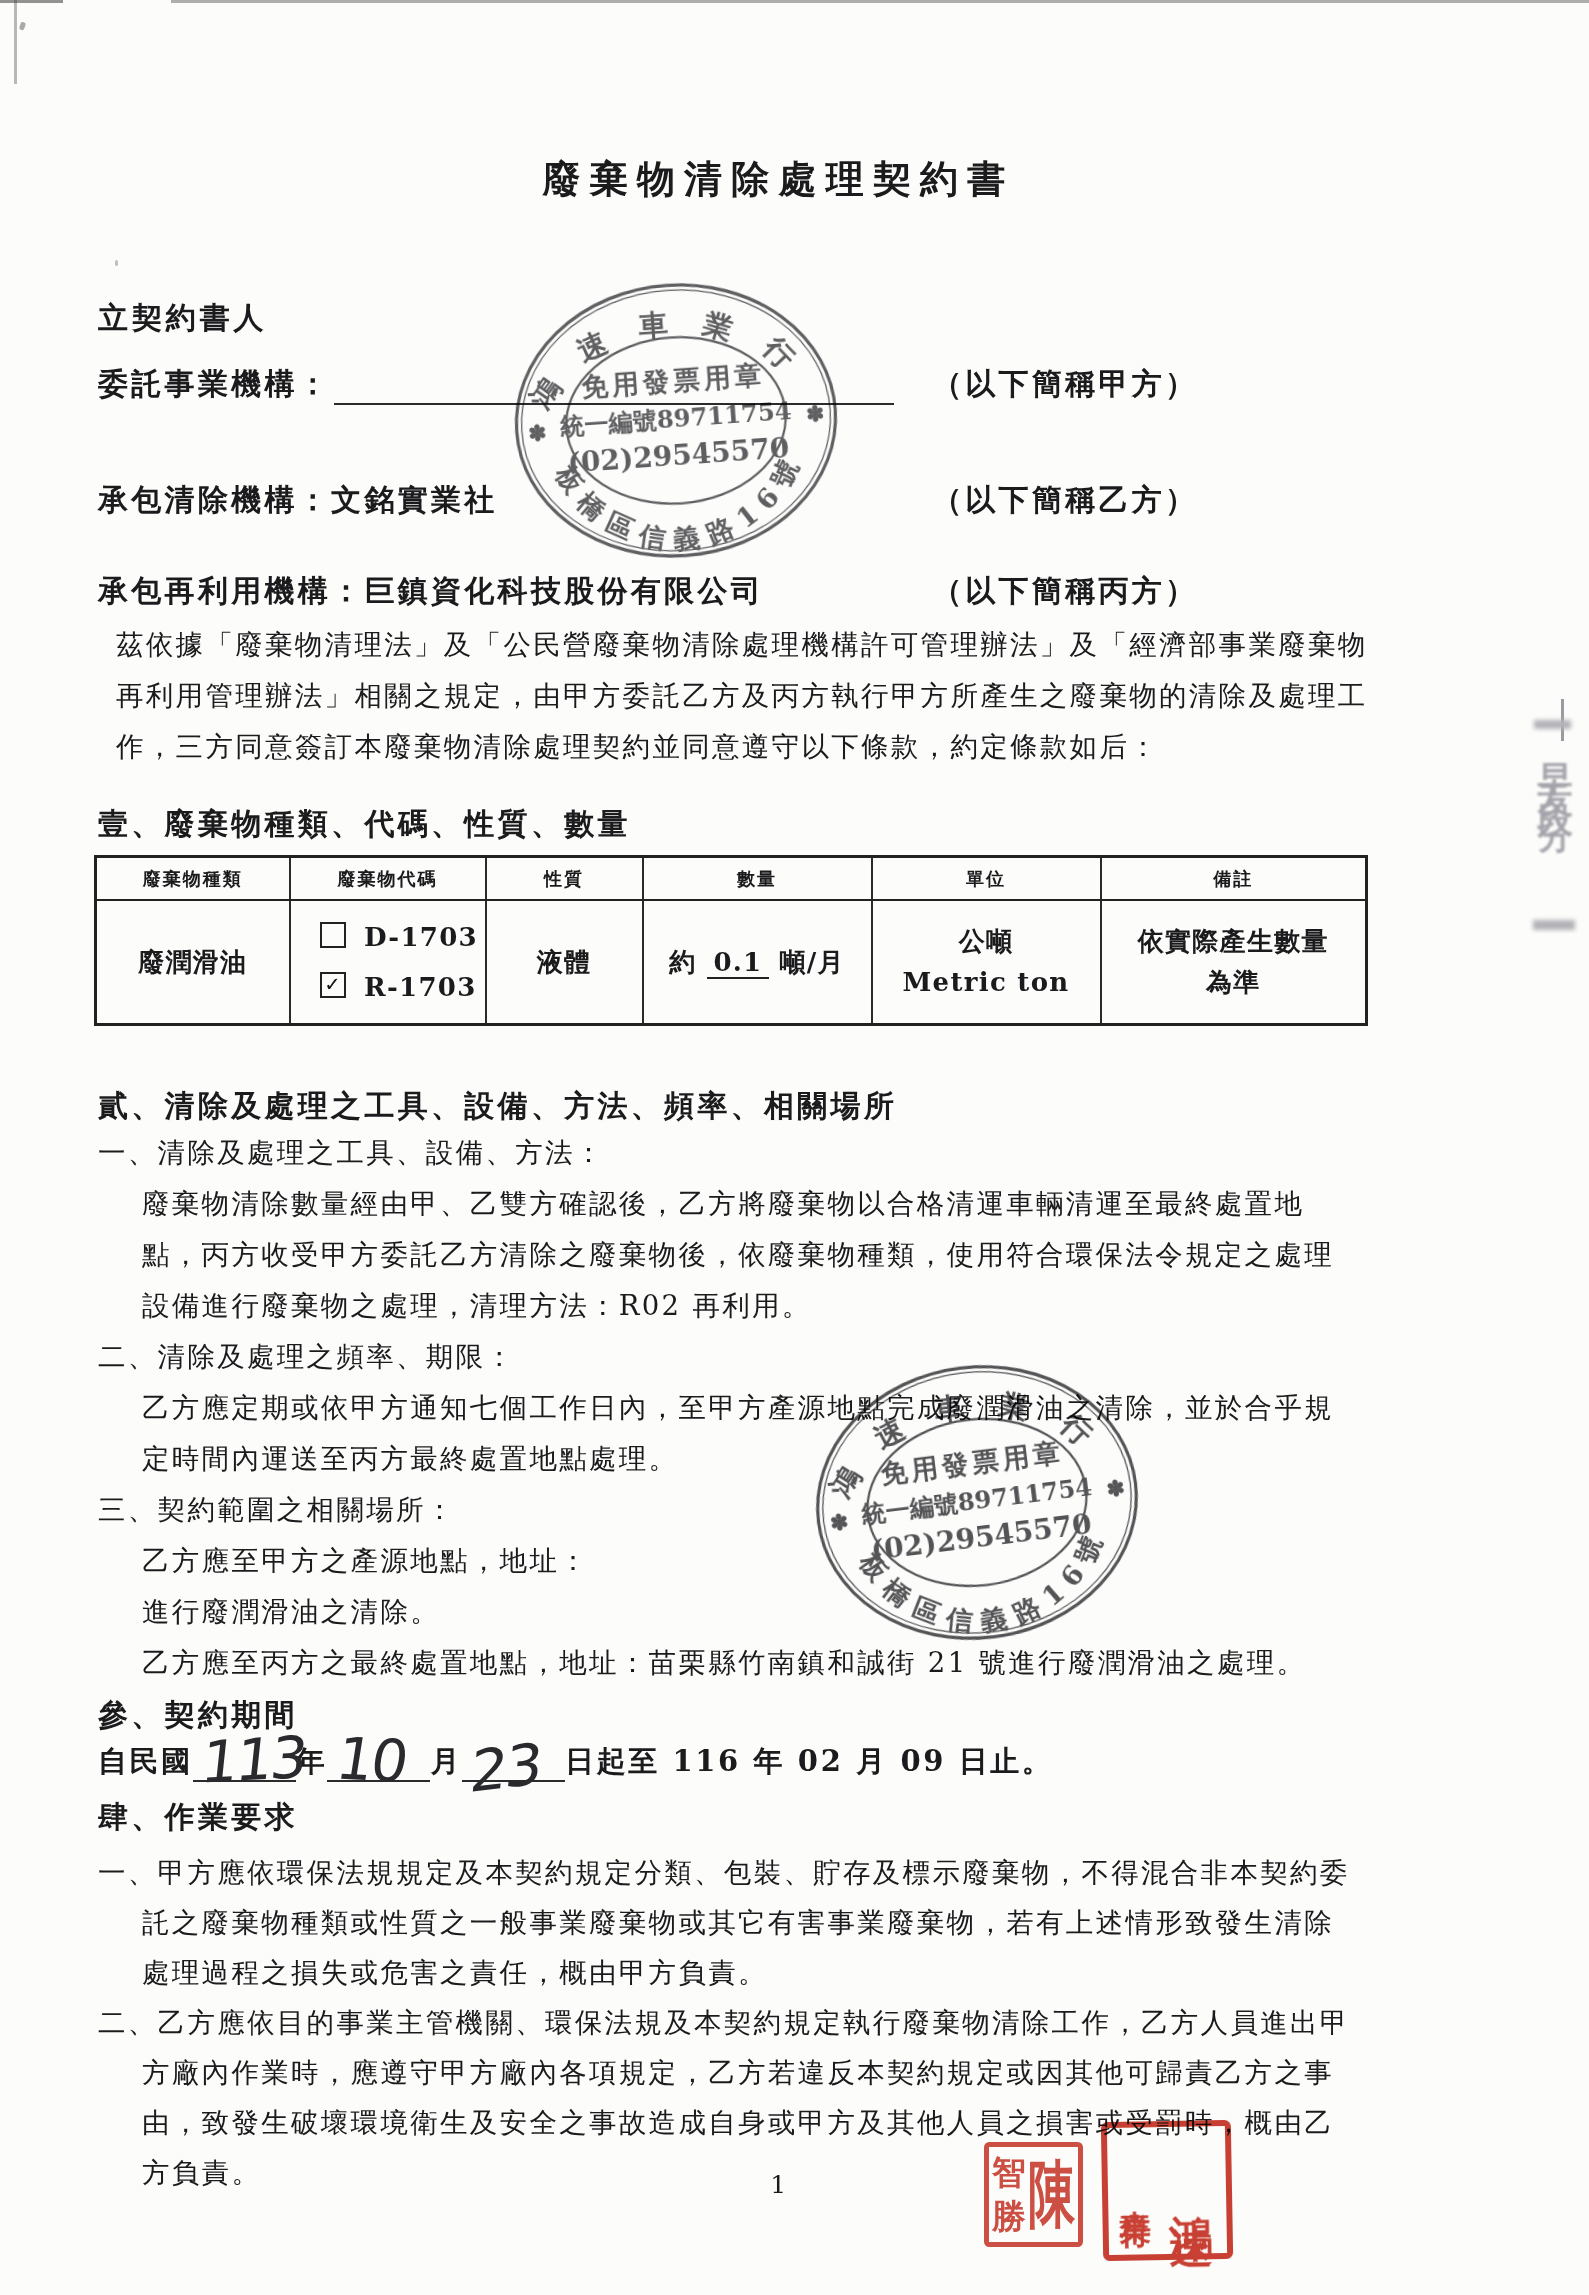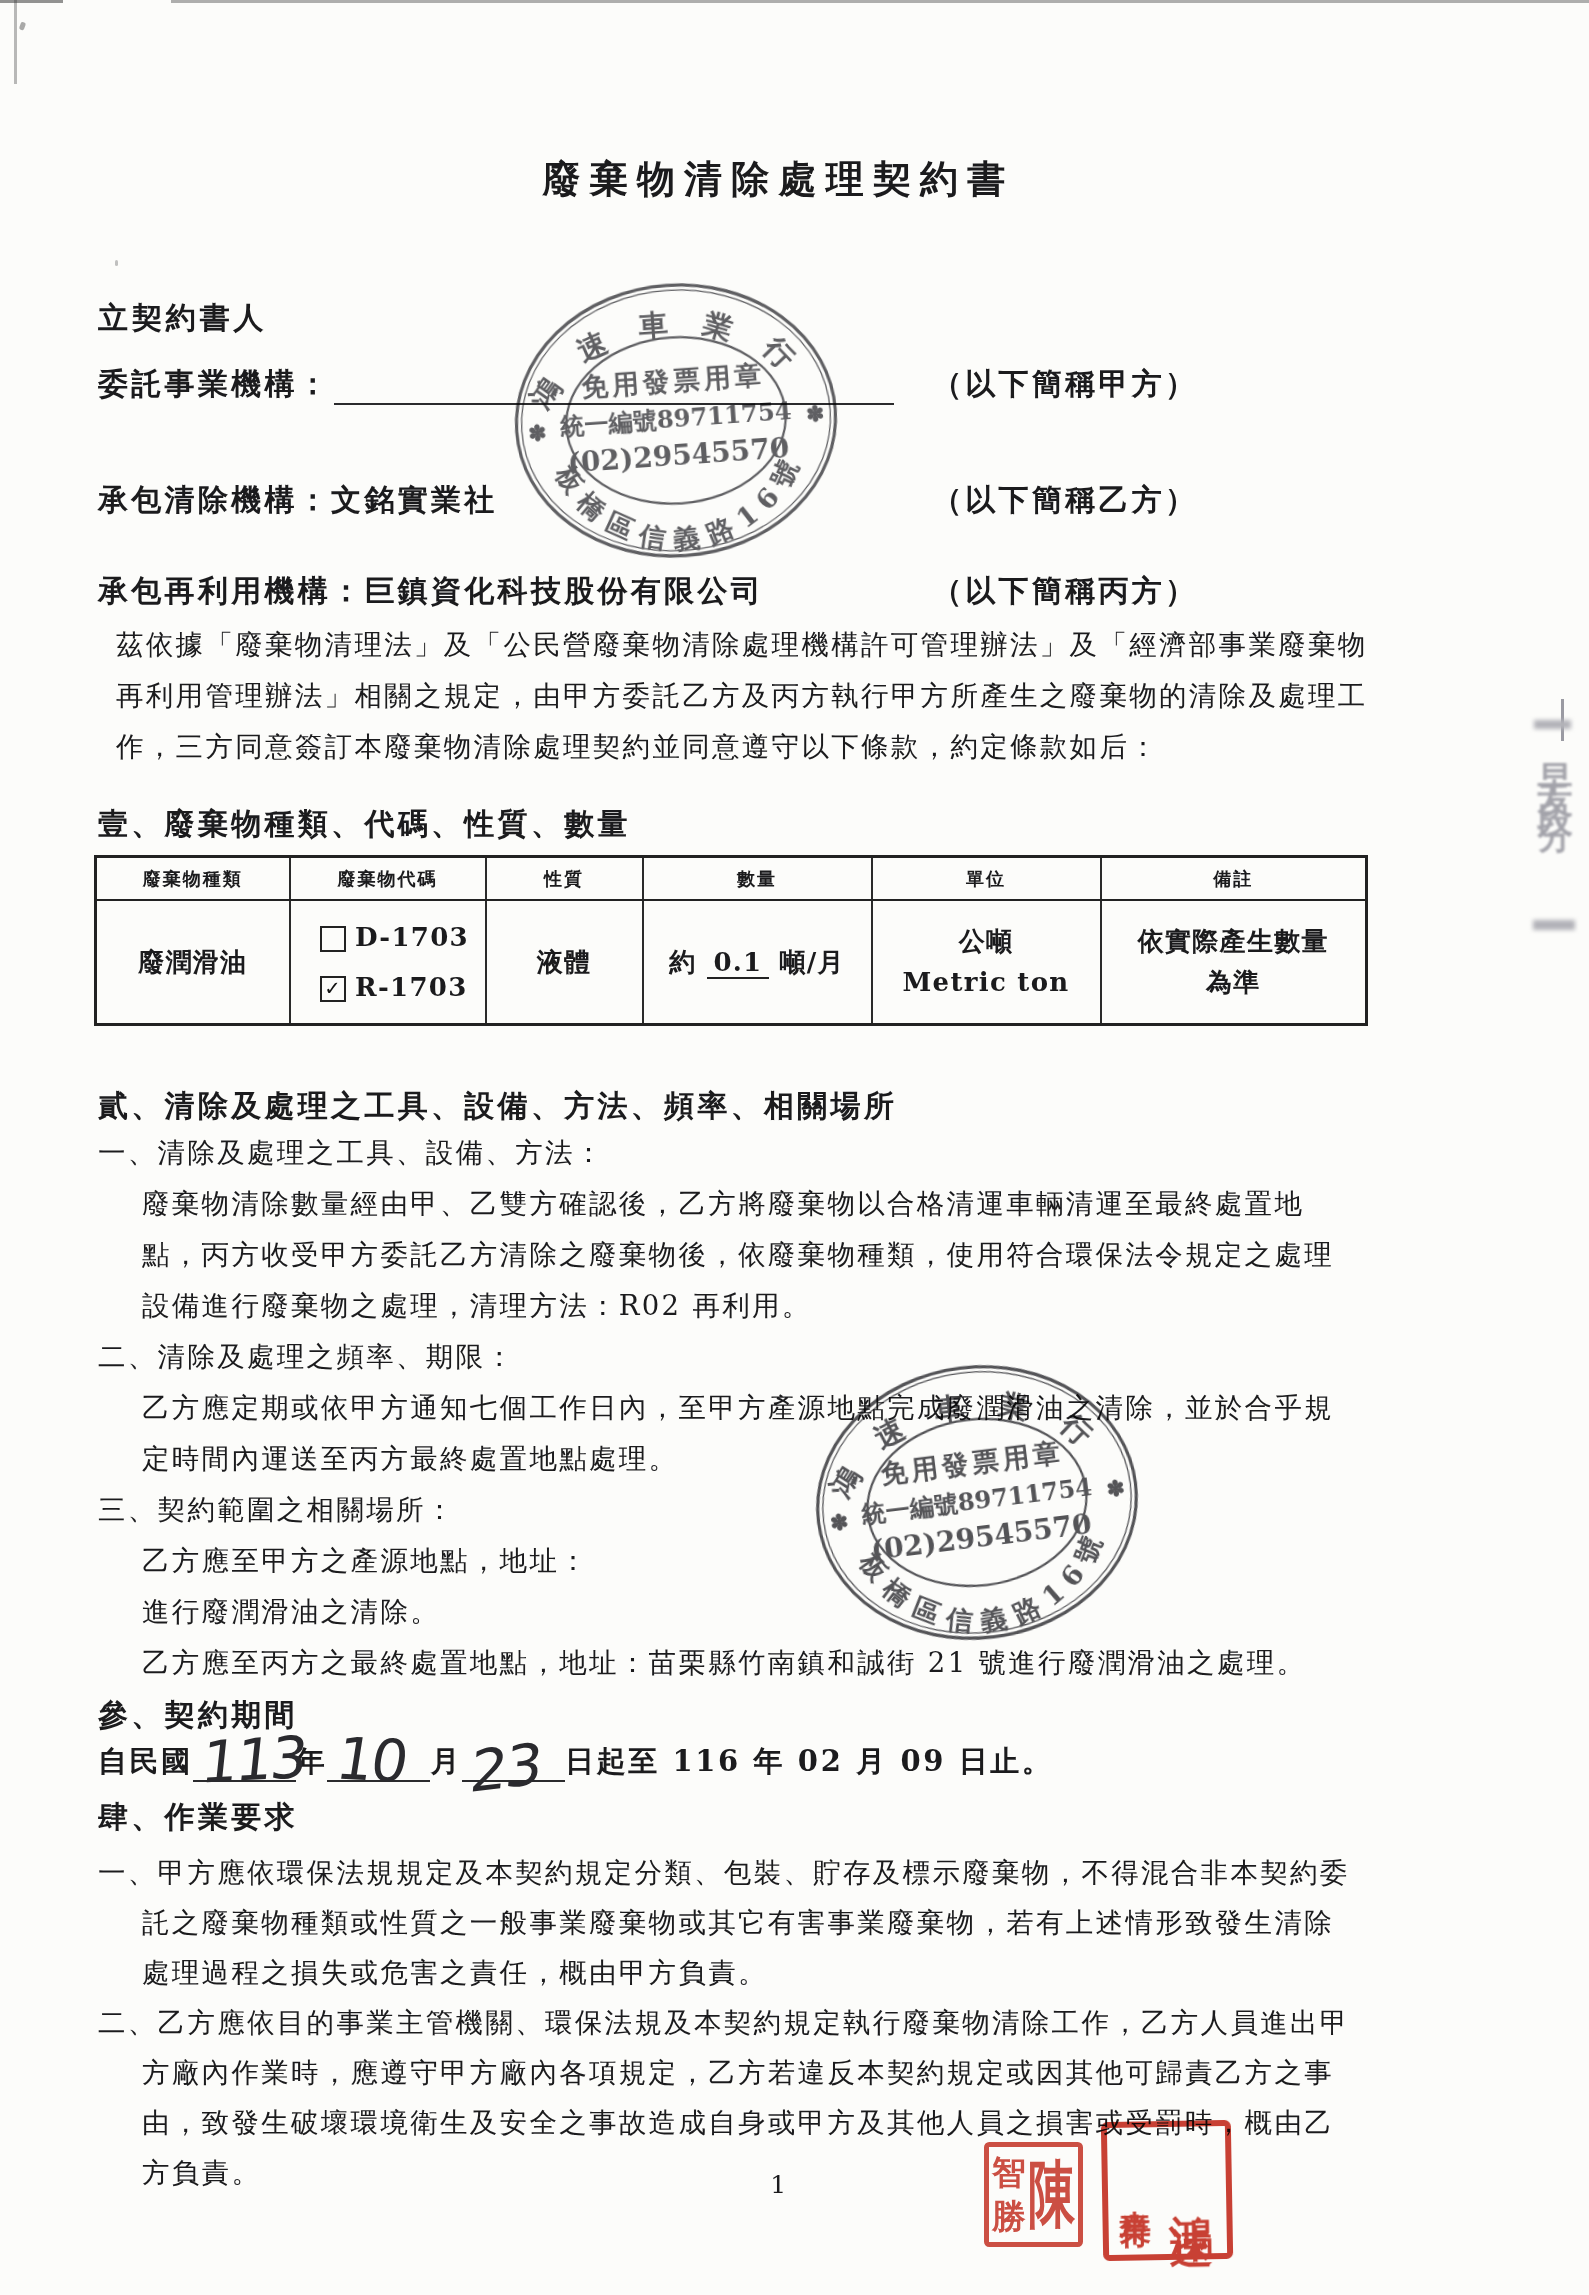--- a/index.html
+++ b/index.html
@@ -32,21 +32,21 @@
   .sec-heading{position:absolute;left:98px;font-size:30px;font-weight:700;letter-spacing:3.3px;white-space:nowrap;}
   .h1{top:804px;} .h2{top:1086px;text-align:center;} .h3{top:1695px;} .h4{top:1797px;}
 
   
   .waste-table{position:absolute;left:94px;top:855px;width:1272px;border-collapse:collapse;table-layout:fixed;}
   .waste-table td,.waste-table th{border:2px solid #2a2a2a;font-weight:600;text-align:center;vertical-align:middle;}
   .waste-table thead th{height:39px;font-size:18px;letter-spacing:2px;border-bottom:2.6px solid #222;}
   .waste-table tbody td{height:120px;font-size:26px;letter-spacing:1.3px;}
   .waste-table{border:3.3px solid #222;}
   .codes-cell{display:flex;flex-direction:column;justify-content:space-evenly;align-items:flex-start;height:120px;padding-left:10.5px;box-sizing:border-box;}
-  .code-line{display:flex;align-items:flex-end;gap:9px;font-size:26px;padding-left:18px;}
+  .code-line{display:flex;align-items:flex-start;gap:18px;font-size:26px;padding-left:18px;}
   .cb{display:inline-flex;align-items:center;justify-content:center;width:22px;height:22px;border:2px solid #222;
       font-size:19.6px;line-height:19.6px;font-family:"DejaVu Sans",sans-serif;color:#111;}
   .qty .qv{display:inline-block;border-bottom:2.6px solid #222;padding:0 6.5px;}
   .twoline{line-height:41px;}
 
   .sec-lines{position:absolute;left:98px;width:1427px;}
   .s2{top:1127px;} .s4{top:1847px;}
   .s2 .bodyline{line-height:51px;} .s4 .bodyline{line-height:50px;}
   .ind1{padding-left:44px;}
 

